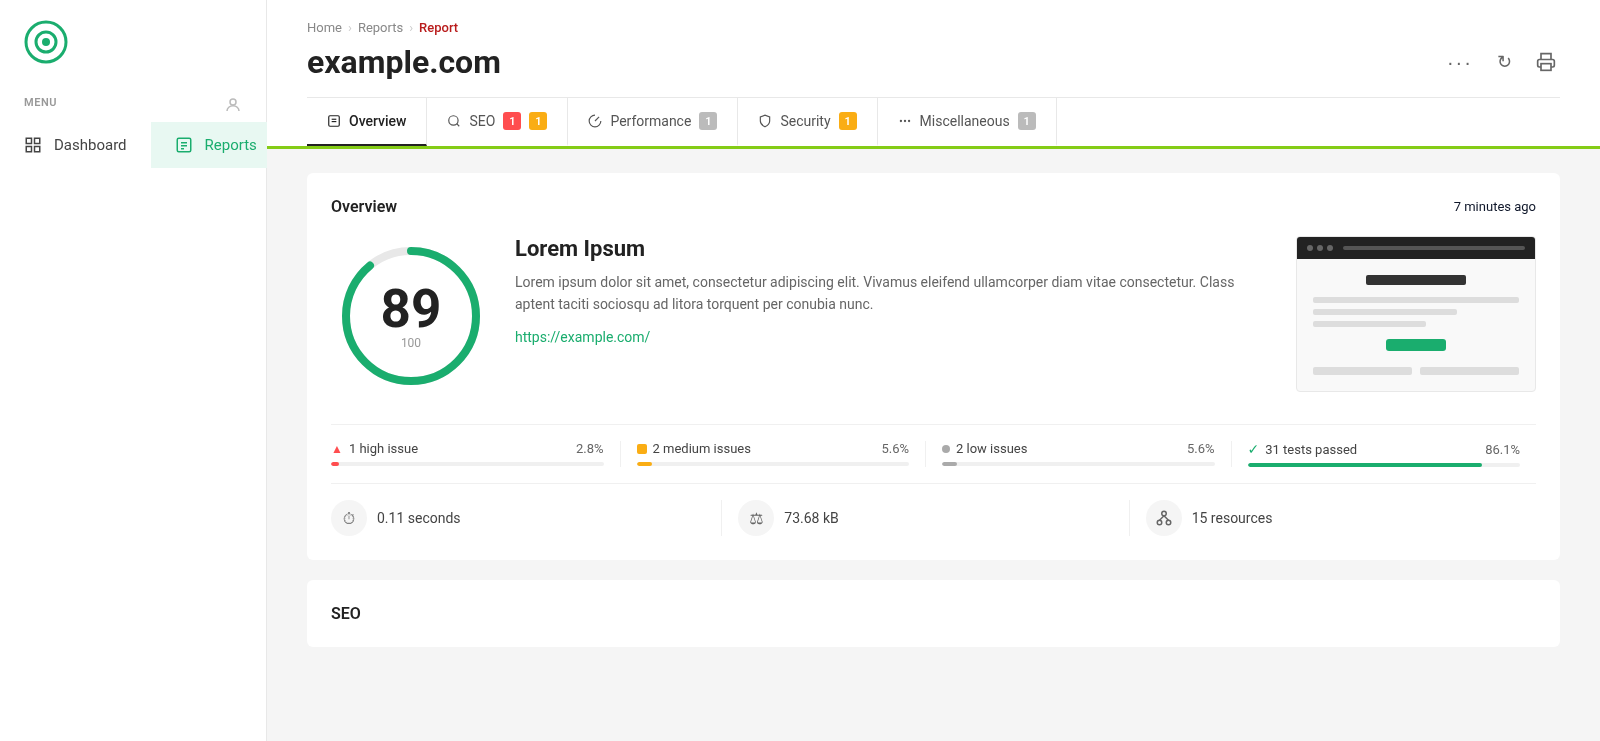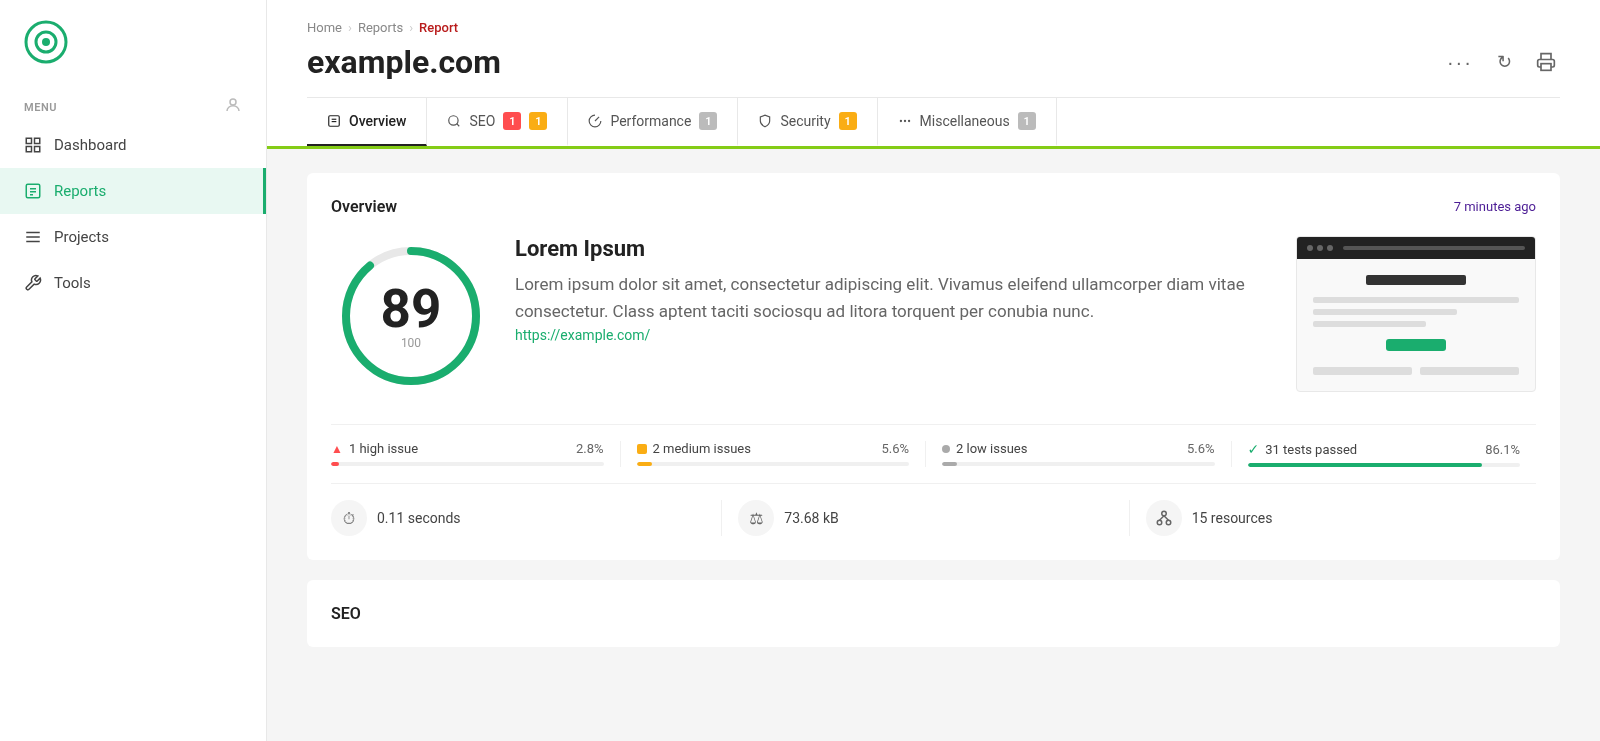--- a/index.html
+++ b/index.html
@@ -23,24 +23,24 @@
       width: 44px;
       height: 44px;
     }
     .sidebar-menu-label {
       padding: 12px 24px 8px;
       font-size: 11px;
       font-weight: 600;
       color: #999;
       letter-spacing: 0.05em;
       display: flex;
-      align-items: flex-end;
+      align-items: flex-start;
       justify-content: space-between;
     }
-    .sidebar-nav { display: flex; flex-direction: column; }
+    .sidebar-nav { display: flex; flex-direction: row; }
     .sidebar-item {
       display: flex;
       align-items: center;
       padding: 14px 24px;
       cursor: pointer;
       color: #444;
       font-size: 15px;
       gap: 12px;
     }
     .sidebar-item.active {
@@ -154,21 +154,21 @@
       align-items: center;
       margin-bottom: 20px;
     }
     .section-title {
       font-size: 16px;
       font-weight: 600;
       color: #222;
     }
     .section-timestamp {
       font-size: 13px;
-      color: #4c1d95;
+      color: #0f172a;
     }
 
     
     .overview-main {
       display: flex;
       gap: 24px;
       align-items: flex-start;
       margin-bottom: 28px;
     }
 
@@ -204,24 +204,24 @@
 
     
     .overview-text { flex: 1; }
     .overview-heading {
       font-size: 22px;
       font-weight: 700;
       color: #222;
       margin-bottom: 10px;
     }
     .overview-desc {
-      font-size: 17px;
+      font-size: 14px;
       color: #666;
       line-height: 1.6;
-      margin-bottom: 0;
+      margin-bottom: 11px;
     }
     .overview-link { font-size: 14px; color: #1aad6e; text-decoration: none; }
 
     
     .preview-mockup {
       flex-shrink: 0;
       width: 240px;
       background: #f9f9f9;
       border: 1px solid #e8e8e8;
       border-radius: 4px;

